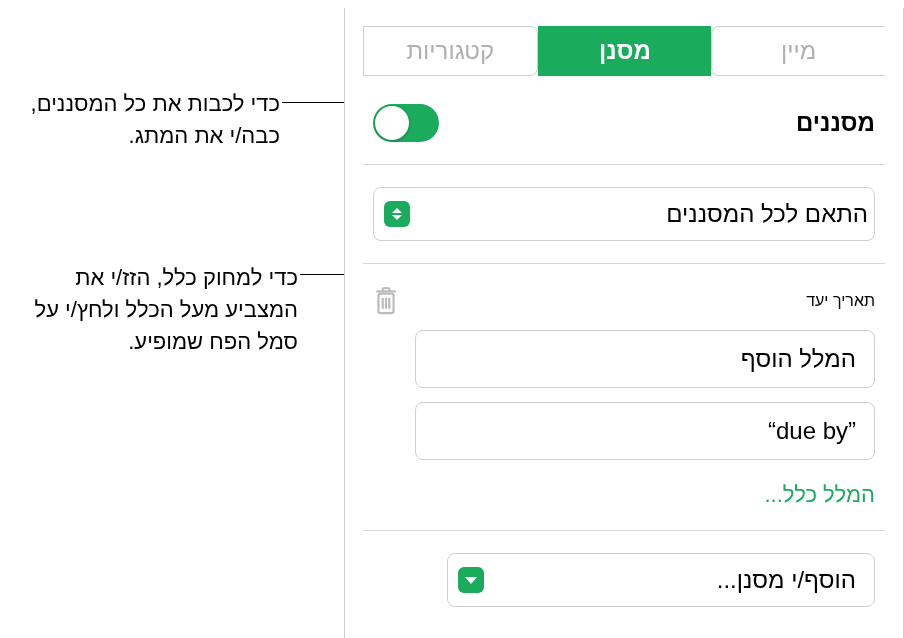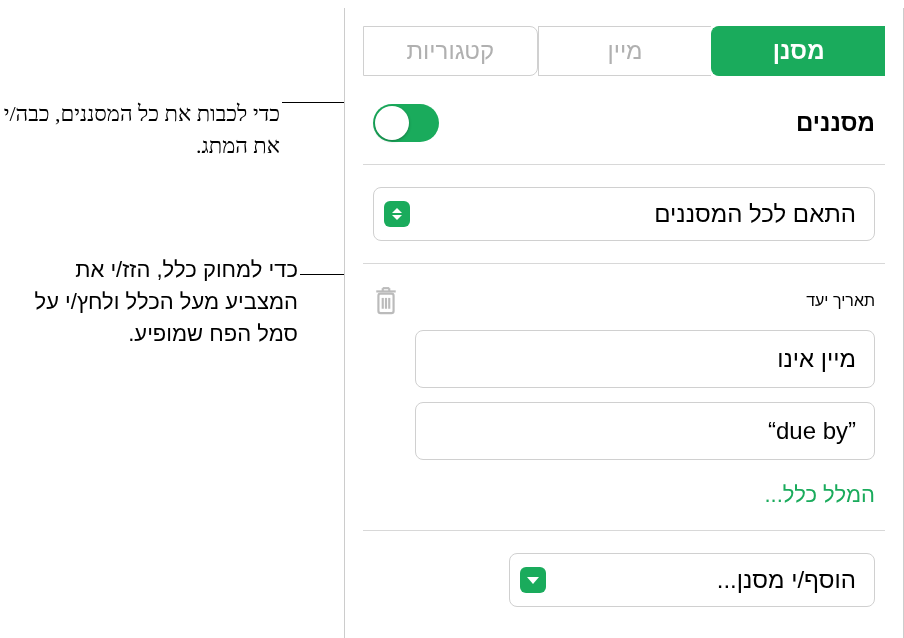--- a/index.html
+++ b/index.html
@@ -83,21 +83,21 @@
     }
     .select-row {
       padding: 22px 28px;
     }
     .select {
       display: flex;
       justify-content: space-between;
       align-items: center;
       border: 1px solid #d0d0d0;
       border-radius: 8px;
-      padding: 12px 18px 12px 10px;
+      padding: 12px 6px 12px 10px;
       font-size: 24px;
       cursor: pointer;
       background: #fff;
     }
     .select-text { color: #000; }
     .select-handle {
       width: 26px;
       height: 26px;
       background: #1aab5c;
       border-radius: 6px;
@@ -166,35 +166,35 @@
     .add-filter {
       display: flex;
       justify-content: space-between;
       align-items: center;
       border: 1px solid #d0d0d0;
       border-radius: 8px;
       padding: 12px 18px 12px 10px;
       font-size: 24px;
       cursor: pointer;
       background: #fff;
-      width: 366px;
+      width: 428px;
       margin-right: 0;
       margin-left: auto;
     }
     .callout {
       position: absolute;
       left: 0;
       direction: rtl;
       text-align: right;
       font-size: 22px;
       color: #000;
       line-height: 1.45;
     }
-    .callout-1 { top: 98px; width: 280px; font-family: Liberation Serif, serif; }
-    .callout-2 { top: 254px; width: 298px; }
+    .callout-1 { top: 88px; width: 280px; }
+    .callout-2 { top: 262px; width: 298px; }
     .callout-line {
       position: absolute;
       background: #000;
       height: 1px;
     }
     .line-1 { top: 102px; left: 282px; width: 78px; }
     .line-2 { top: 274px; left: 300px; width: 70px; }
   </style>
 </head>
 <body>
@@ -202,22 +202,22 @@
 <div class="callout callout-1">כדי לכבות את כל המסננים, כבה/י את המתג.</div>
 <div class="callout-line line-1"></div>
 
 <div class="callout callout-2">כדי למחוק כלל, הזז/י את המצביע מעל הכלל ולחץ/י על סמל הפח שמופיע.</div>
 <div class="callout-line line-2"></div>
 
 <div class="panel">
 
   <div class="tabs">
     <div class="tab">קטגוריות</div>
+    <div class="tab active">מסנן</div>
     <div class="tab">מיין</div>
-    <div class="tab active">מסנן</div>
   </div>
 
   <div class="filters-header">
     <div class="filters-title">מסננים</div>
     <div class="toggle">
       <div class="toggle-knob"></div>
     </div>
   </div>
 
   <div class="divider"></div>
@@ -244,21 +244,21 @@
         <line x1="15" y1="5" x2="15" y2="2"></line>
         <line x1="9" y1="2" x2="15" y2="2"></line>
         <line x1="9" y1="11" x2="9" y2="21"></line>
         <line x1="12" y1="11" x2="12" y2="21"></line>
         <line x1="15" y1="11" x2="15" y2="21"></line>
       </svg>
     </div>
   </div>
 
   <div class="rule-fields">
-    <div class="field">מיין אינו</div>
+    <div class="field">המלל הוסף</div>
     <div class="field field-ltr">“due by”</div>
   </div>
 
   <div class="add-rule">המלל כלל...</div>
 
   <div class="divider"></div>
 
   <div class="add-filter-row">
     <div class="add-filter">
       <span>הוסף/י מסנן...</span>

